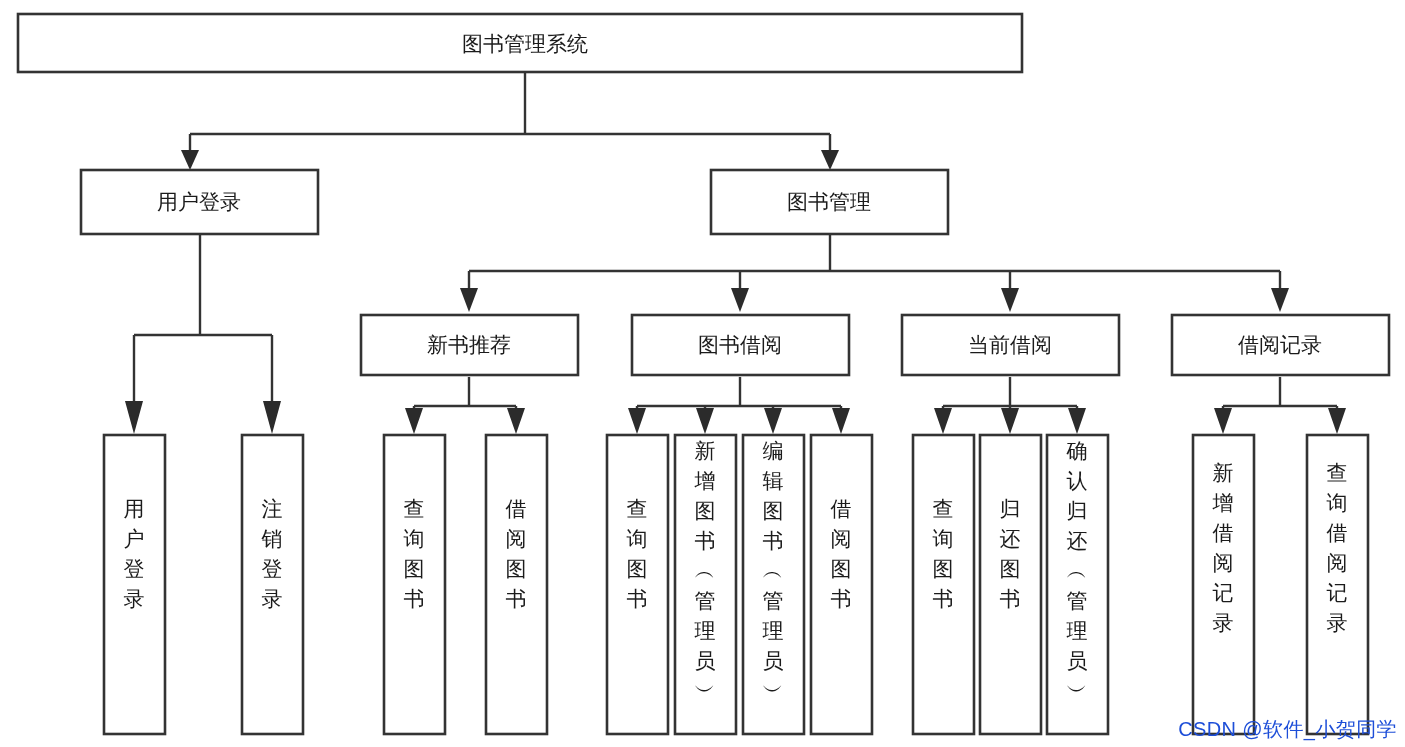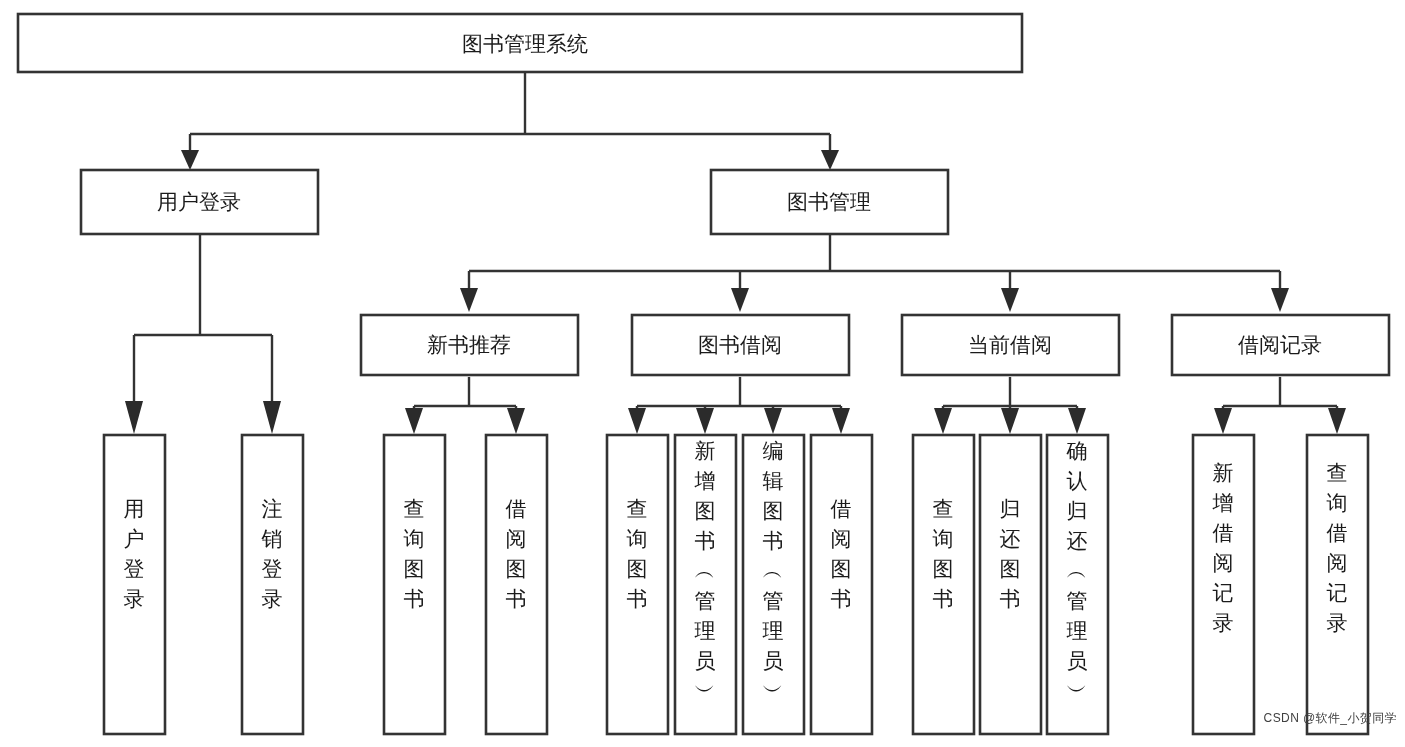--- a/index.html
+++ b/index.html
@@ -45,24 +45,24 @@
     stroke-width: 2.4;
     fill: none;
   }
   .arrow-head {
     fill: #2b2b2b;
     stroke: none;
   }
   .watermark {
     position: absolute;
     right: 8px;
-    bottom: 20px;
-    font-family: "Liberation Sans", "DejaVu Sans", sans-serif;
-    font-size: 12px;
-    color: #404040;
+    bottom: 4px;
+    font-family: "Liberation Sans", "DejaVu Sans", sans-serif;
+    font-size: 20px;
+    color: #1d4ed8;
     letter-spacing: 0.4px;
     white-space: nowrap;
     user-select: none;
   }
 </style>
 </head>
 <body>
 
 <svg id="diagram" viewBox="0 0 1405 747" xmlns="http://www.w3.org/2000/svg">
 

